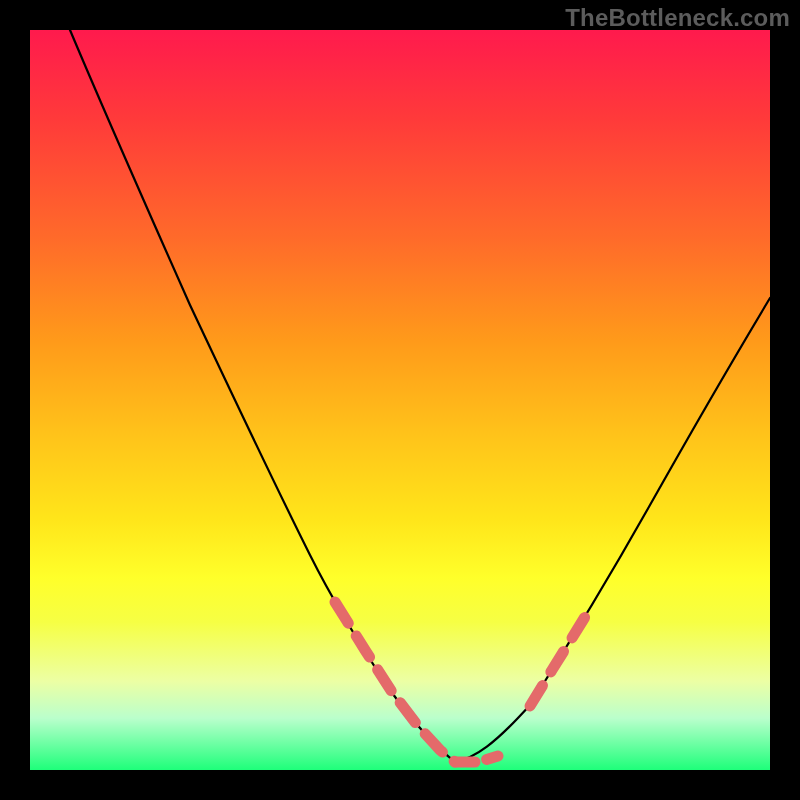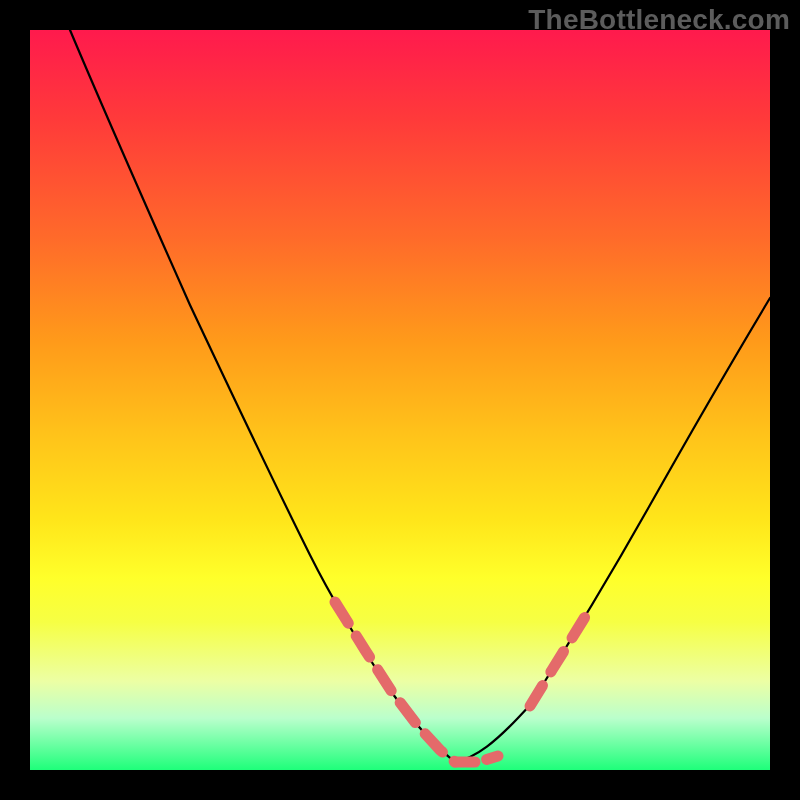--- a/index.html
+++ b/index.html
@@ -14,21 +14,21 @@
   .canvas-wrap {
     position: relative;
     width: 800px;
     height: 800px;
   }
   .watermark {
     position: absolute;
     top: 4px;
     right: 10px;
     color: #5c5c5c;
-    font-size: 28px;
+    font-size: 24px;
     font-weight: 600;
     letter-spacing: 0.2px;
     user-select: none;
   }
   .plot-area {
     position: absolute;
     left: 30px;
     top: 30px;
     width: 740px;
     height: 740px;

